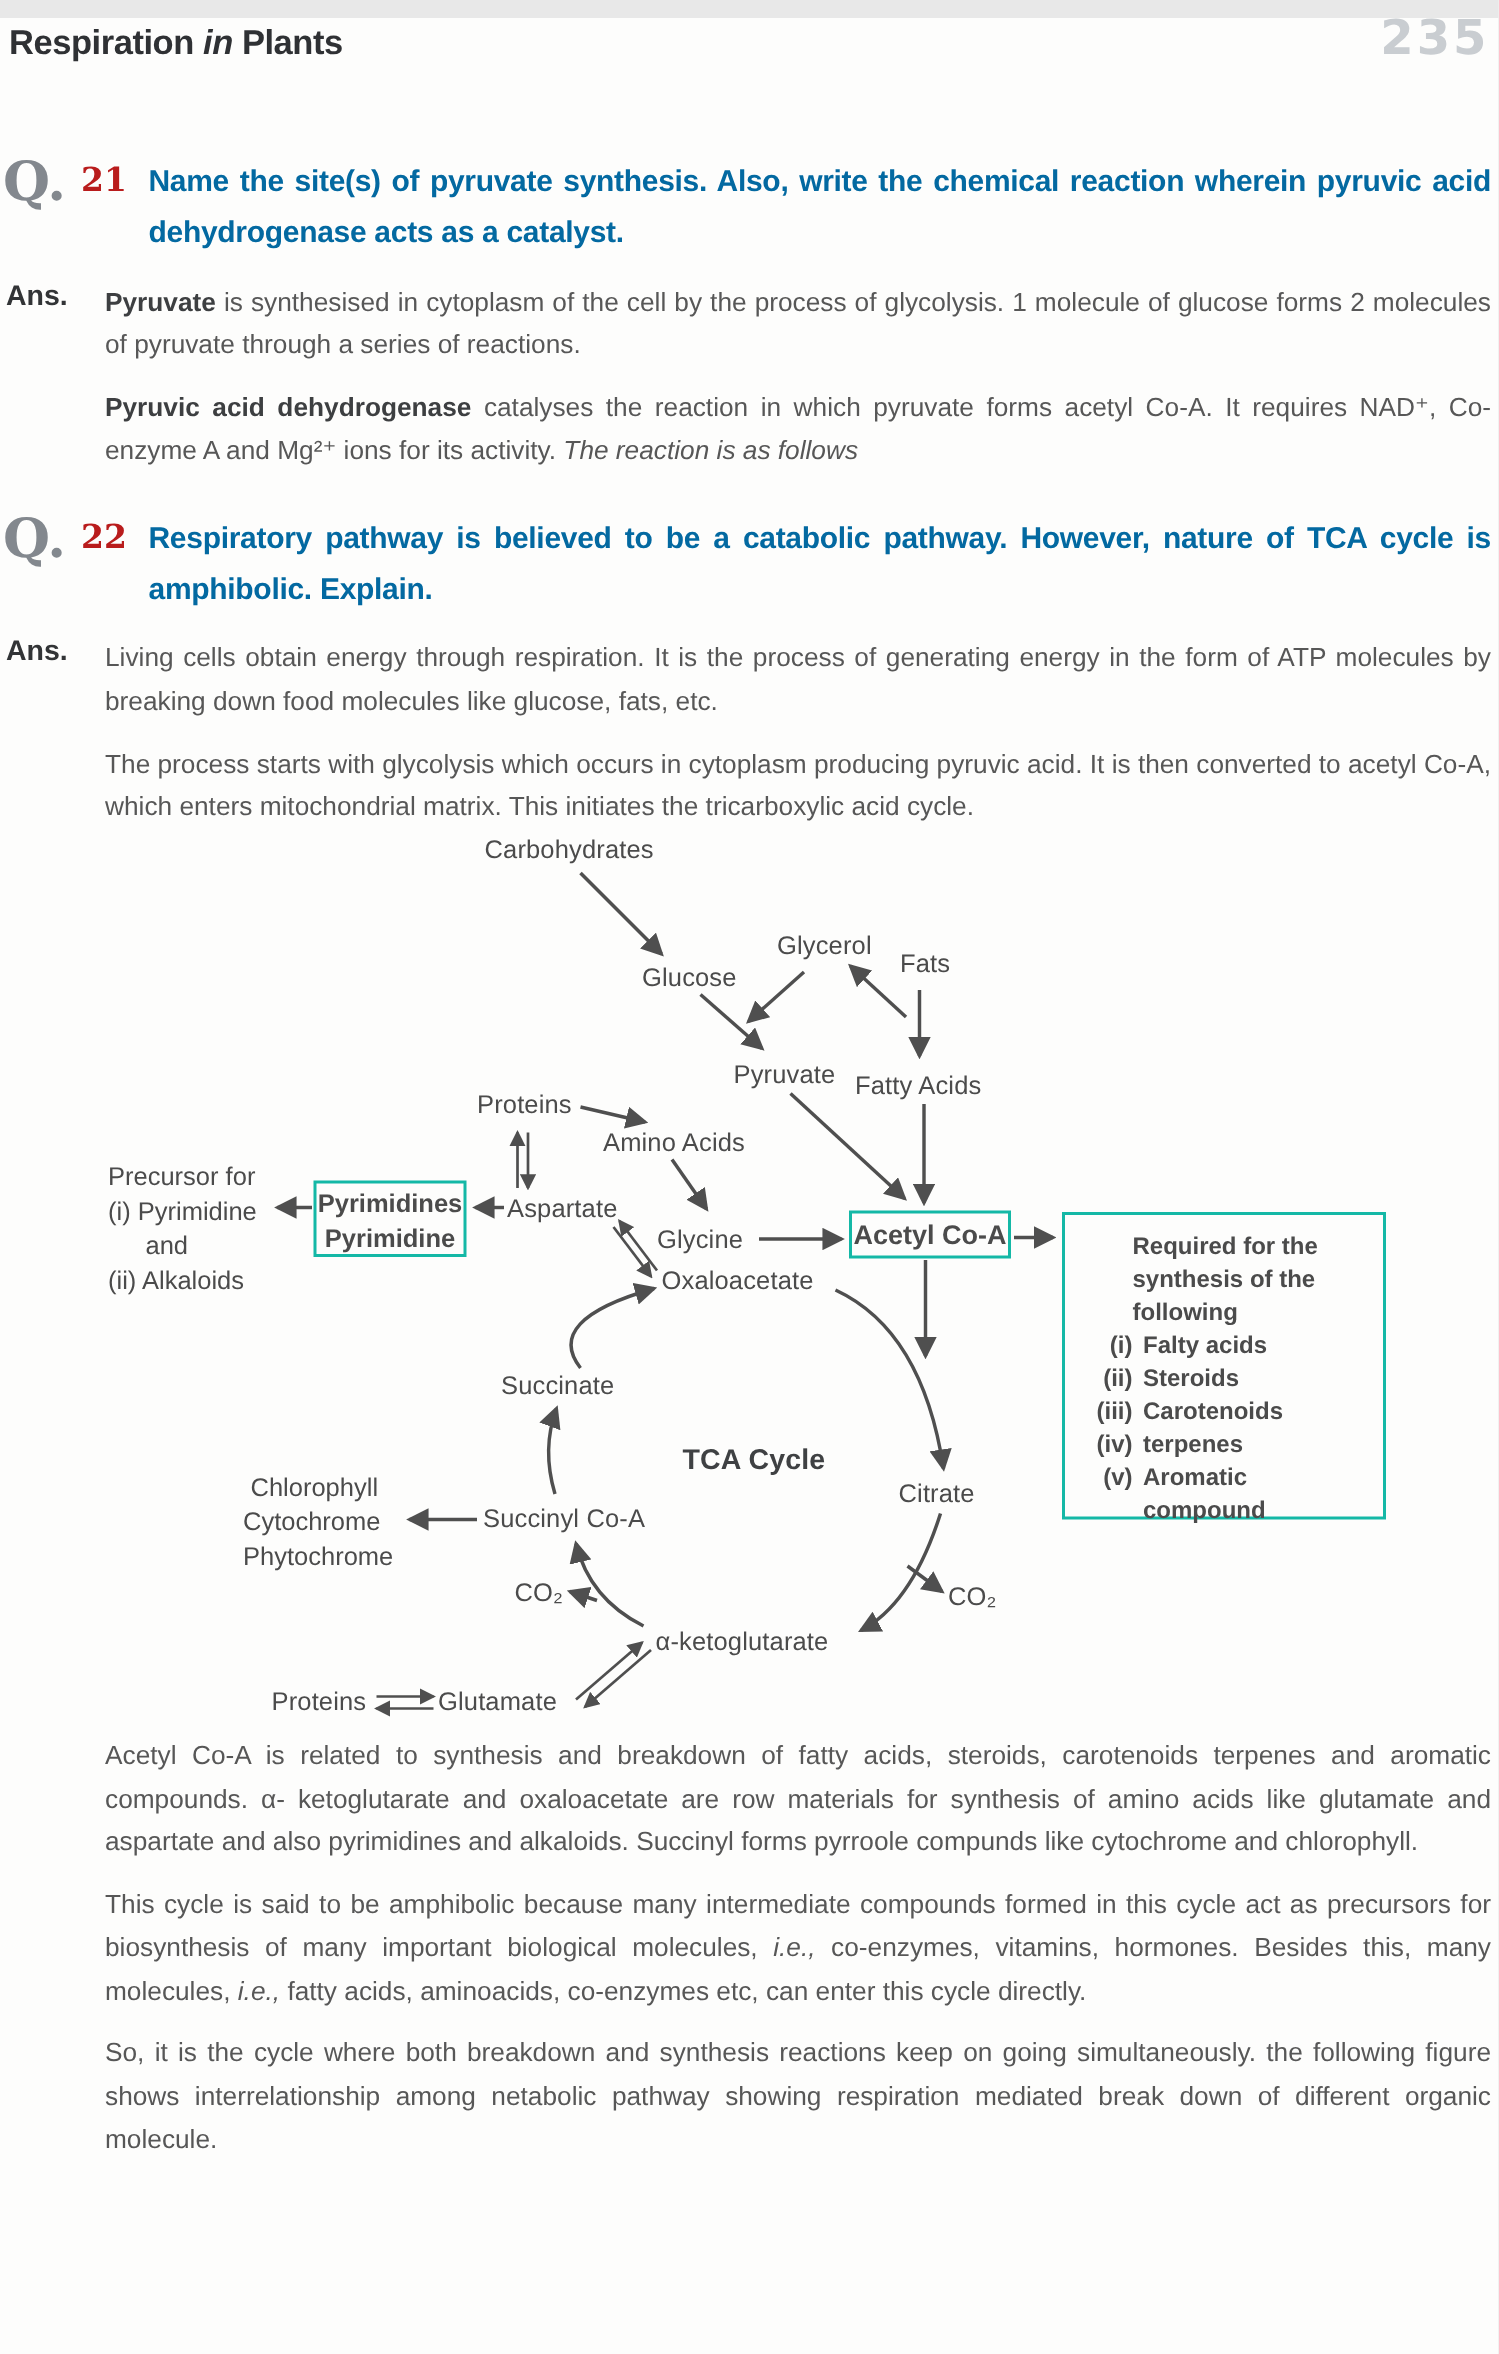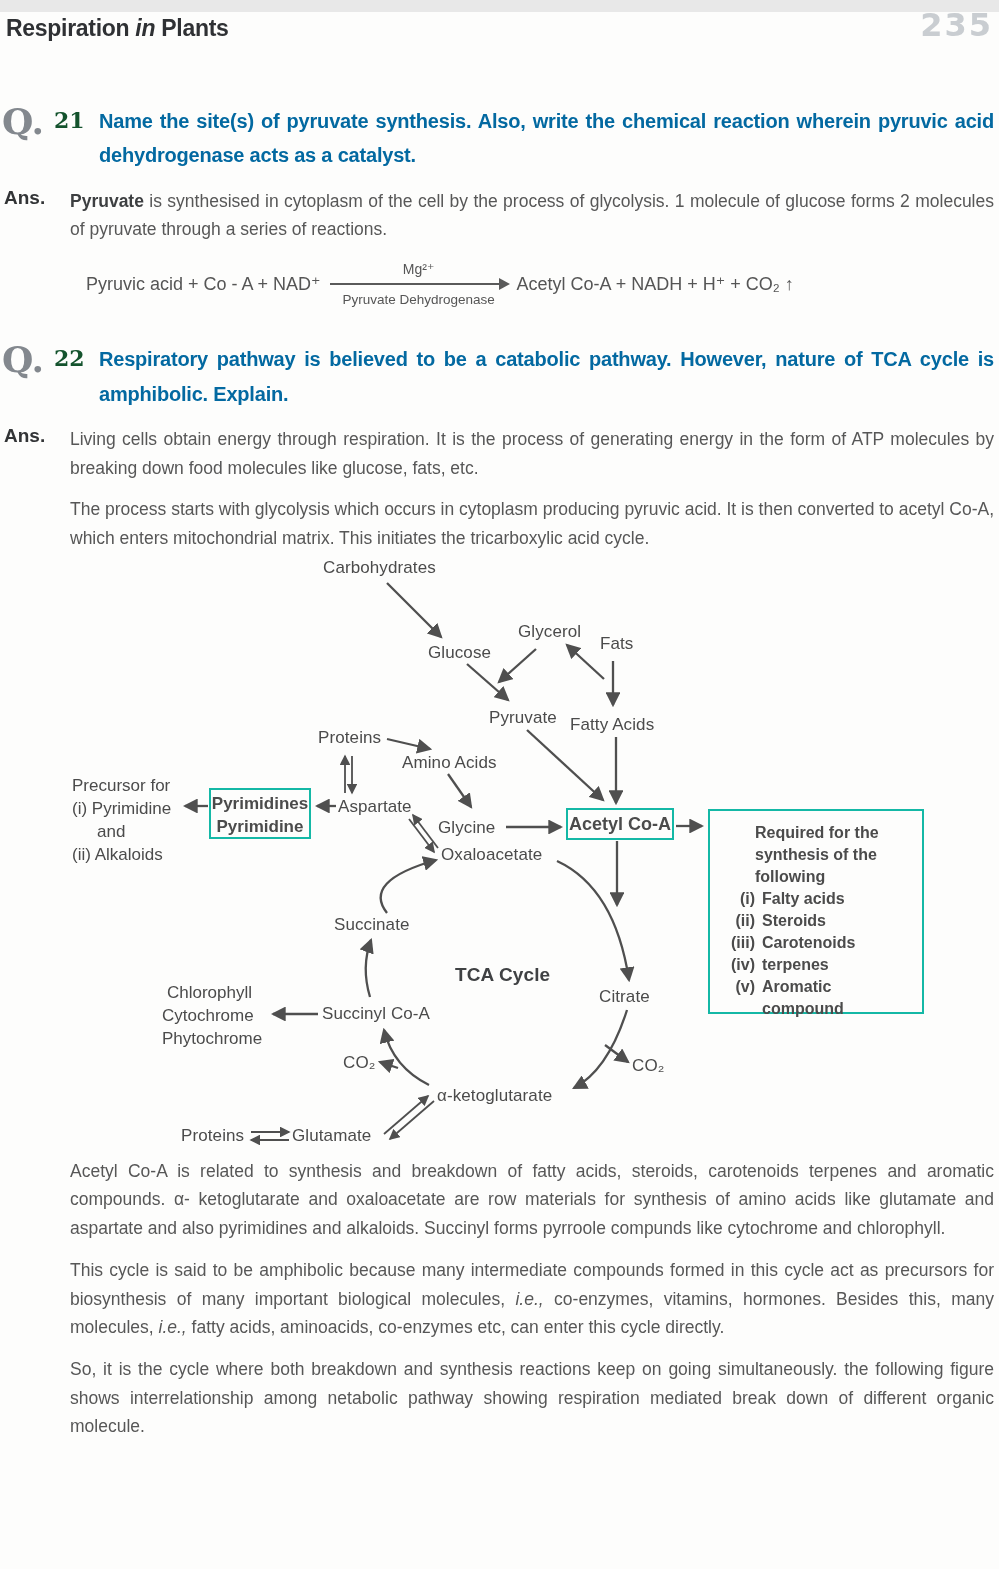--- a/index.html
+++ b/index.html
@@ -15,21 +15,21 @@
   .hdr-title .it { font-style:italic; font-weight:600; }
   .hdr-page { font-family:"DejaVu Sans","Liberation Sans",sans-serif; font-size:32px; font-weight:bold;
               color:#c9cdd1; letter-spacing:2px; margin-top:-9px; }
   
   .qblock { margin-top:42px; }
   .qblock2 { margin-top:26px; }
   .q-row { display:flex; padding-left:2px; padding-right:5px; }
   .q-glyph { flex:0 0 52px; font-family:"DejaVu Serif","Liberation Serif",serif; font-weight:bold;
              font-size:36px; line-height:1.0; color:#83888e; }
   .q-num { flex:0 0 45px; font-family:"DejaVu Serif","Liberation Serif",serif; font-weight:bold;
-           font-size:22px; color:#14532d; padding-top:4px; }
+           font-size:22px; color:#b91c1c; padding-top:4px; }
   .q-text { flex:1; font-weight:bold; font-size:20px; line-height:1.72; color:#0369a1;
             letter-spacing:-0.2px; text-align:justify; margin:0; padding-top:1px; }
   .ans-row { display:flex; margin-top:14px; }
   .ans-label { flex:0 0 66px; padding-left:4px; font-weight:bold; font-size:19px; color:#323436; }
   .ans-body { flex:1; padding-right:5px; font-size:17.5px; line-height:1.64; text-align:justify; }
   .ans-body p { margin:0 0 13px 0; }
   .ans-body p:last-child { margin-bottom:0; }
   b.lead { color:#3d3f41; }
   .cont { margin-left:70px; margin-right:5px; font-size:17.5px; line-height:1.64; text-align:justify; }
   .cont p { margin:0 0 13px 0; }
@@ -69,29 +69,21 @@
   <div class="qblock">
     <div class="q-row">
       <span class="q-glyph">Q.</span>
       <span class="q-num">21</span>
       <p class="q-text">Name the site(s) of pyruvate synthesis. Also, write the chemical reaction wherein pyruvic acid dehydrogenase acts as a catalyst.</p>
     </div>
     <div class="ans-row">
       <span class="ans-label">Ans.</span>
       <div class="ans-body">
         <p><b class="lead">Pyruvate</b><span> is synthesised in cytoplasm of the cell by the process of glycolysis. 1 molecule of glucose forms 2 molecules of pyruvate through a series of reactions.</span></p>
-        <div class="reaction">
-          <span>Pyruvic acid + Co - A + NAD⁺</span>
-          <span class="rx-mid">
-            <span class="rx-top">Mg²⁺</span>
-            <span class="rx-line"></span>
-            <span class="rx-bottom">Pyruvate Dehydrogenase</span>
-          </span>
-          <span>Acetyl Co-A + NADH + H⁺ + CO₂ ↑</span>
-        </div>
+        <p><b class="lead">Pyruvic acid dehydrogenase</b><span> catalyses the reaction in which pyruvate forms acetyl Co-A. It requires NAD⁺, Co-enzyme A and Mg²⁺ ions for its activity. </span><i>The reaction is as follows</i></p>
       </div>
     </div>
   </div>
 
   <div class="qblock qblock2">
     <div class="q-row">
       <span class="q-glyph">Q.</span>
       <span class="q-num">22</span>
       <p class="q-text">Respiratory pathway is believed to be a catabolic pathway. However, nature of TCA cycle is amphibolic. Explain.</p>
     </div>

